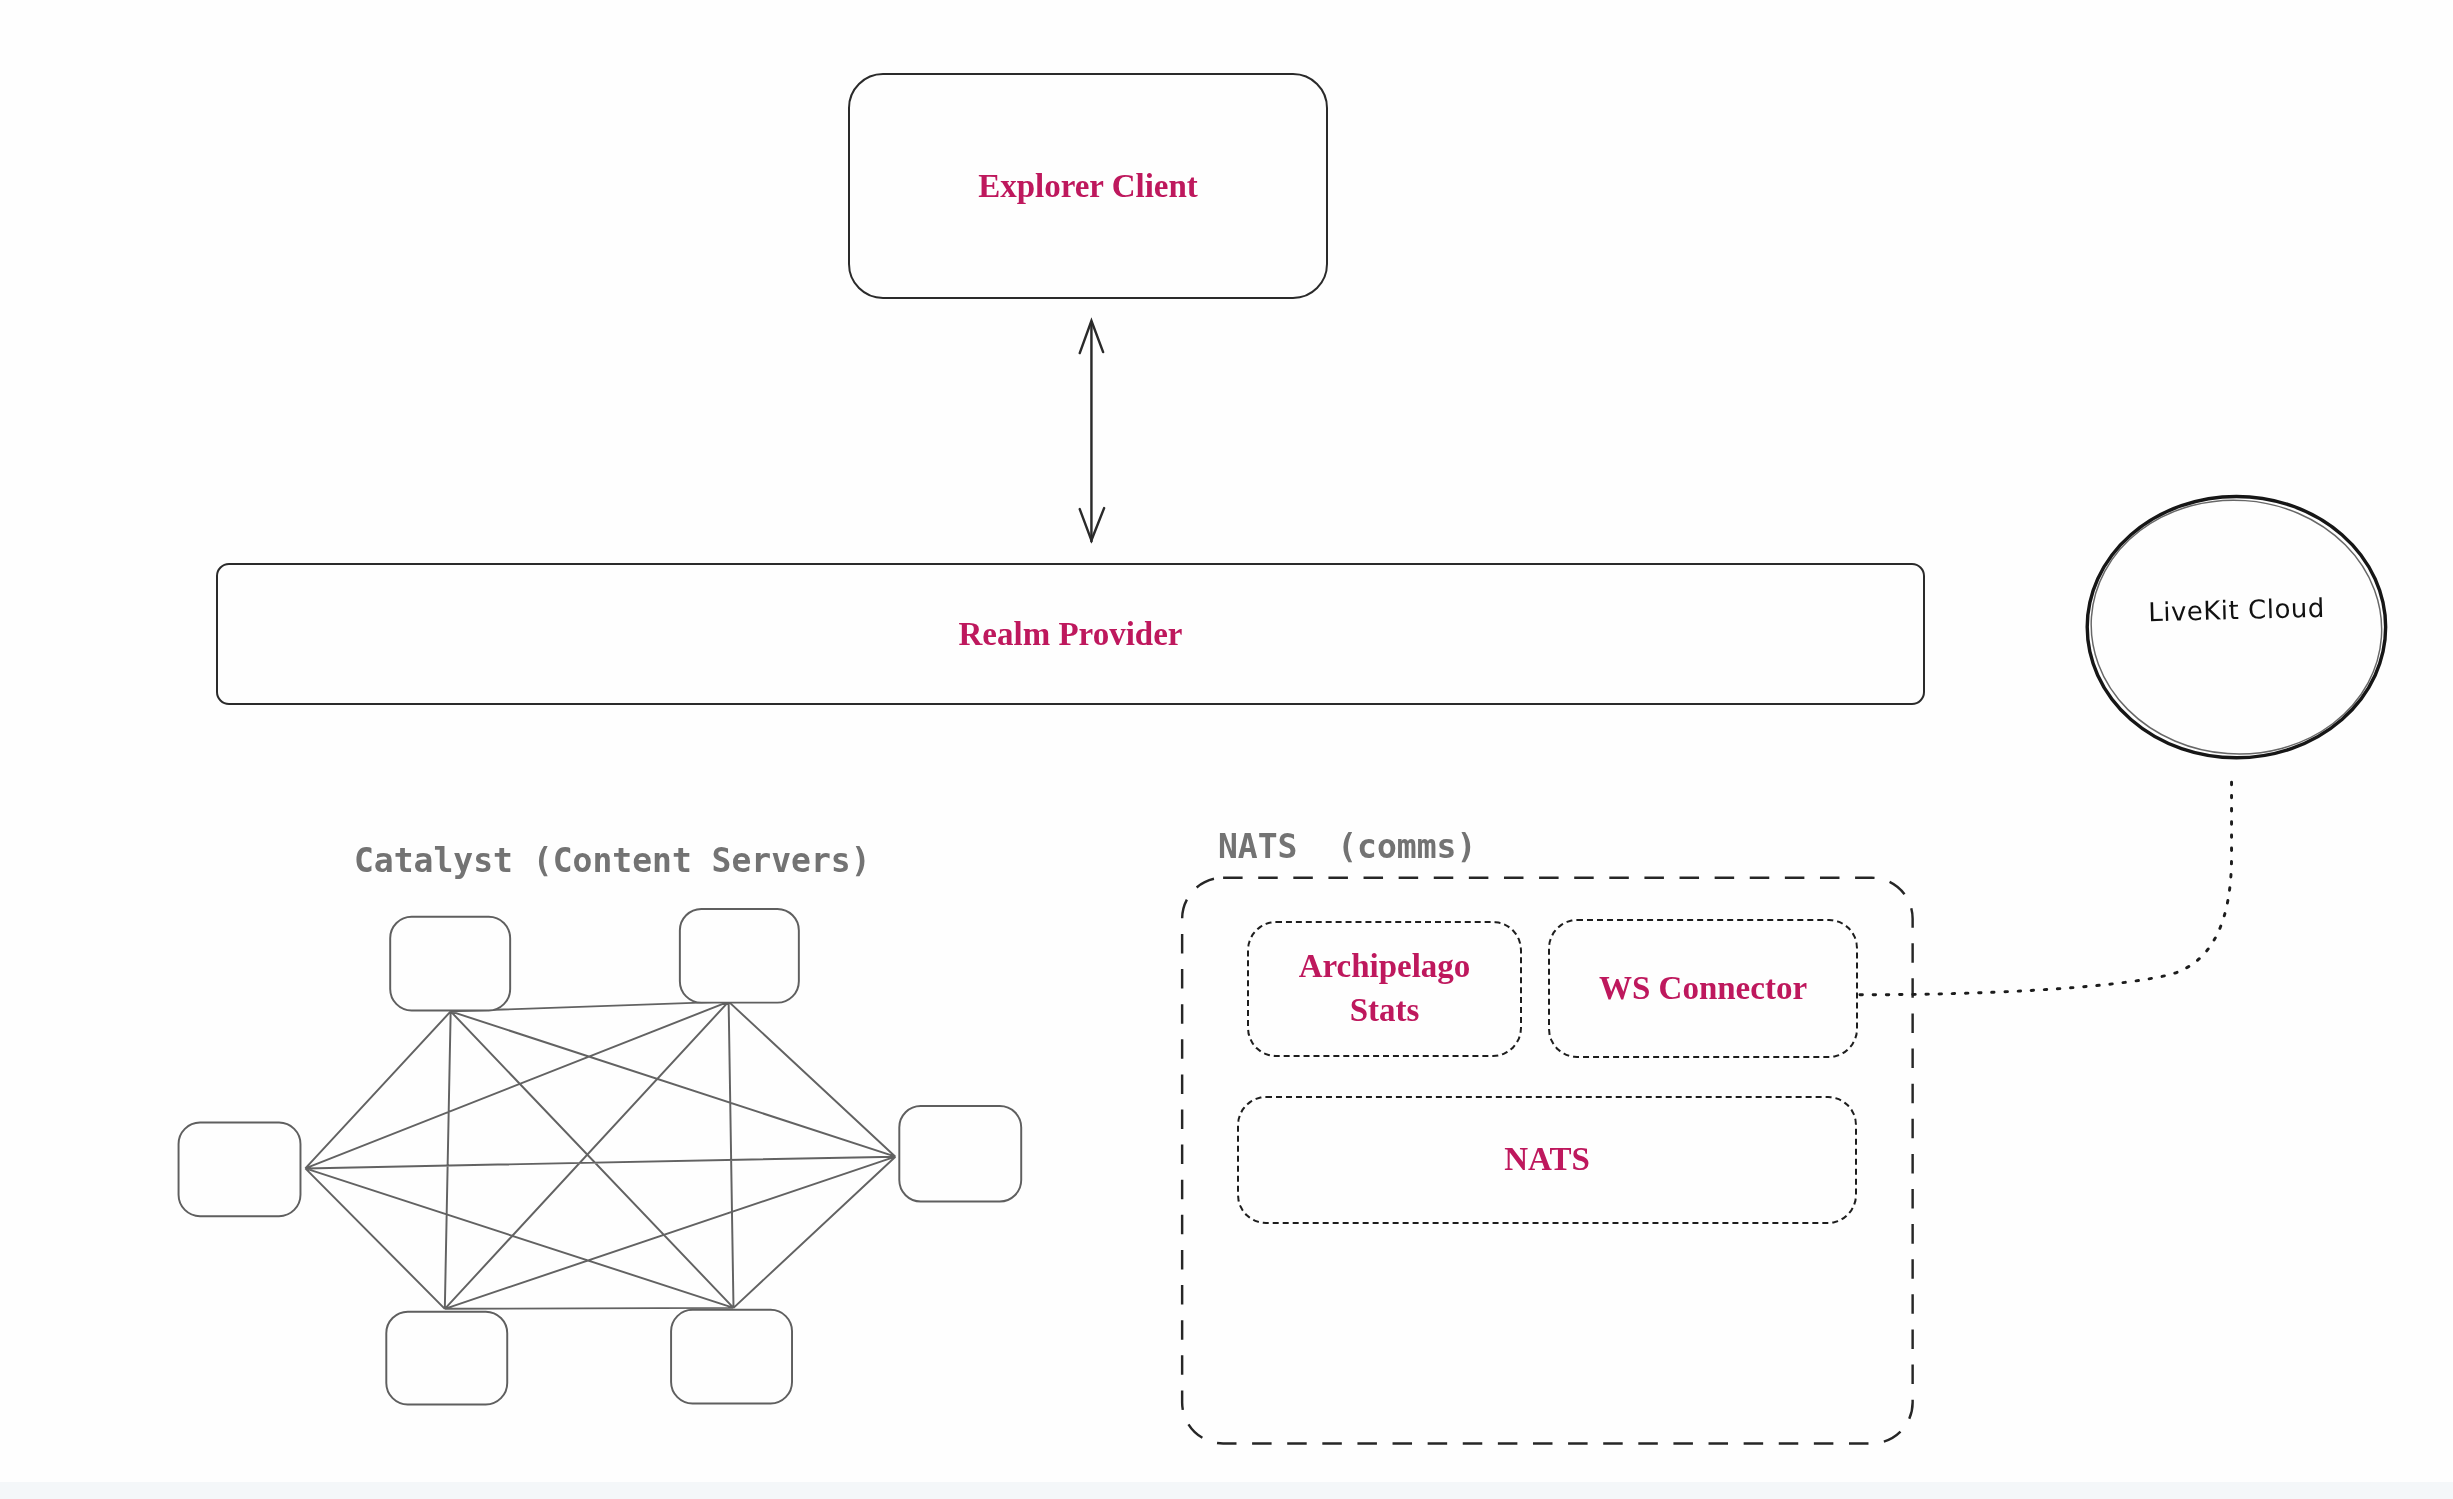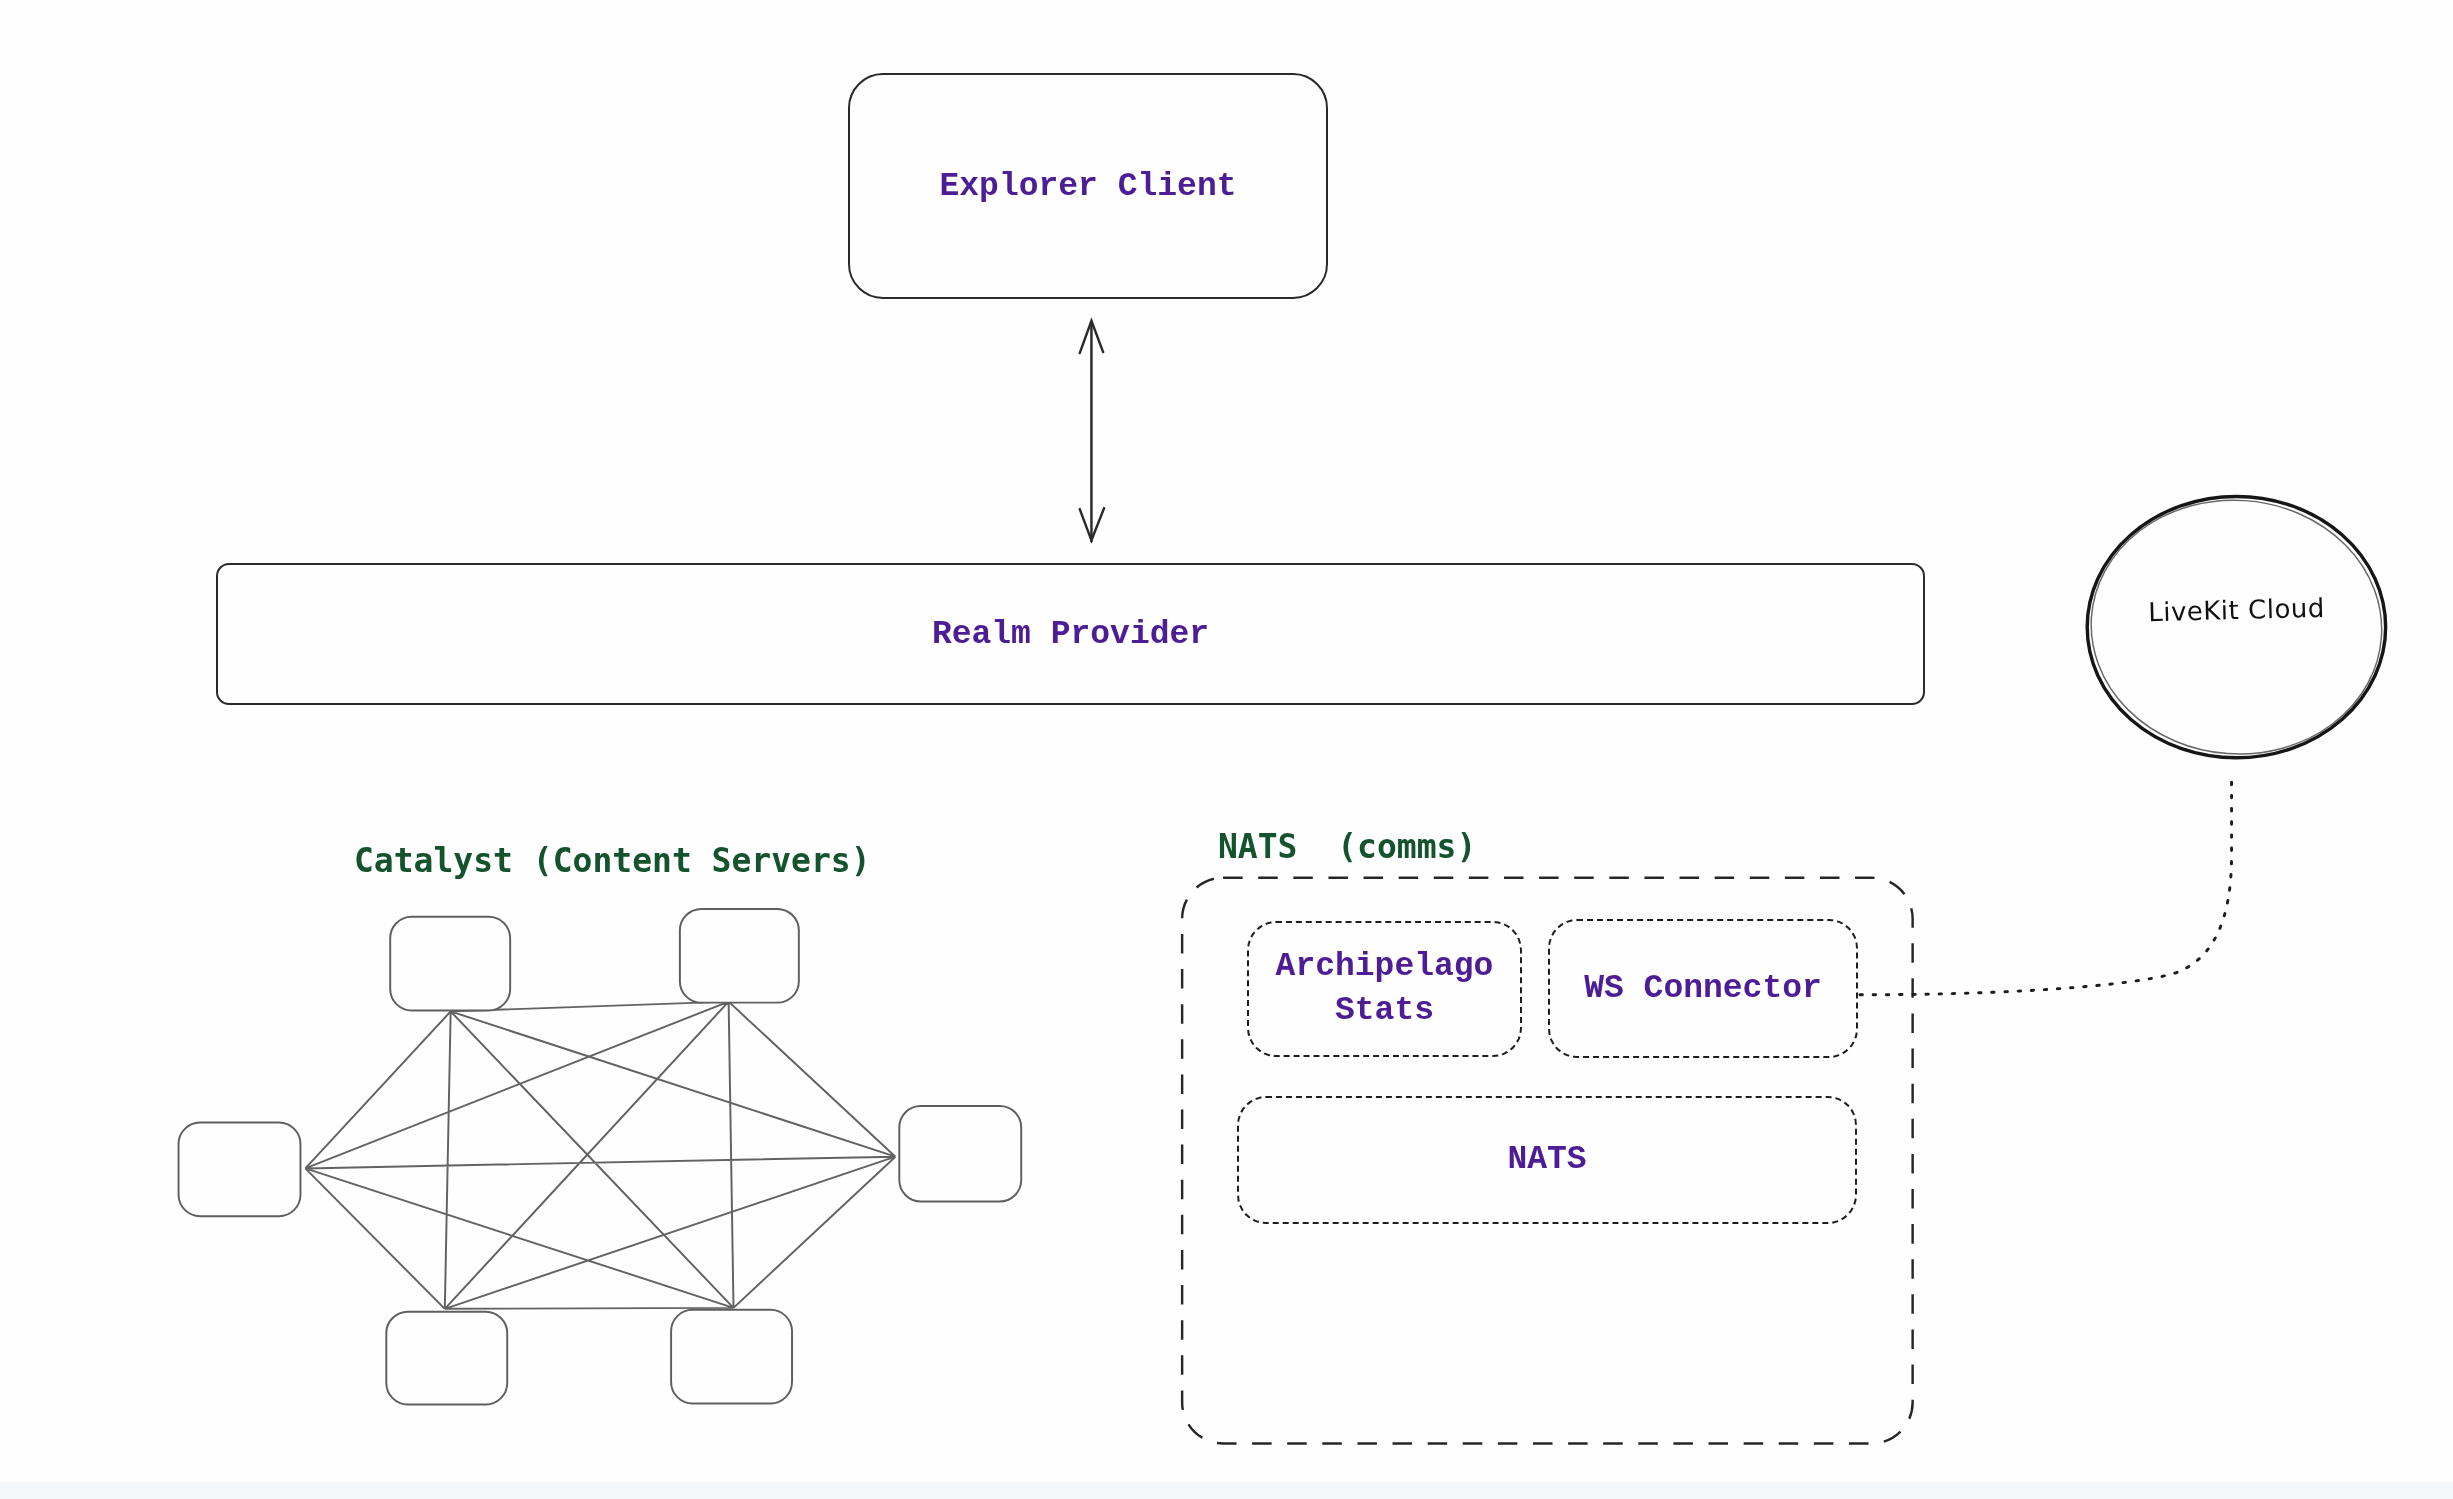--- a/index.html
+++ b/index.html
@@ -22,24 +22,24 @@
     position: absolute;
     background: #fefefe;
     border: 2.9px solid #2a2a2a;
     border-radius: 35px;
     display: flex;
     align-items: center;
     justify-content: center;
     box-sizing: border-box;
   }
   .mono-label {
-    font-family: Liberation Mono, monospace;
+    font-family: Liberation Serif, serif;
     font-weight: 700;
     font-size: 33px;
-    color: #4c1d95;
+    color: #be185d;
     white-space: pre;
   }
 
   
   .dashed-box {
     position: absolute;
     background: #fefefe;
     border: 2.9px dashed #1d1d1d;
     border-radius: 29px;
     display: flex;
@@ -48,21 +48,21 @@
     text-align: center;
     box-sizing: border-box;
   }
   .dashed-box .mono-label { line-height: 1.32; }
 
   .section-label {
     position: absolute;
     font-family: "DejaVu Sans Mono", "Liberation Mono", monospace;
     font-weight: 700;
     font-size: 33px;
-    color: #14532d;
+    color: #737373;
     white-space: pre;
   }
 
   .livekit-label {
     position: absolute;
     left: 2097px;
     top: 595px;
     width: 279px;
     text-align: center;
     font-family: "DejaVu Sans", "Liberation Sans", sans-serif;

